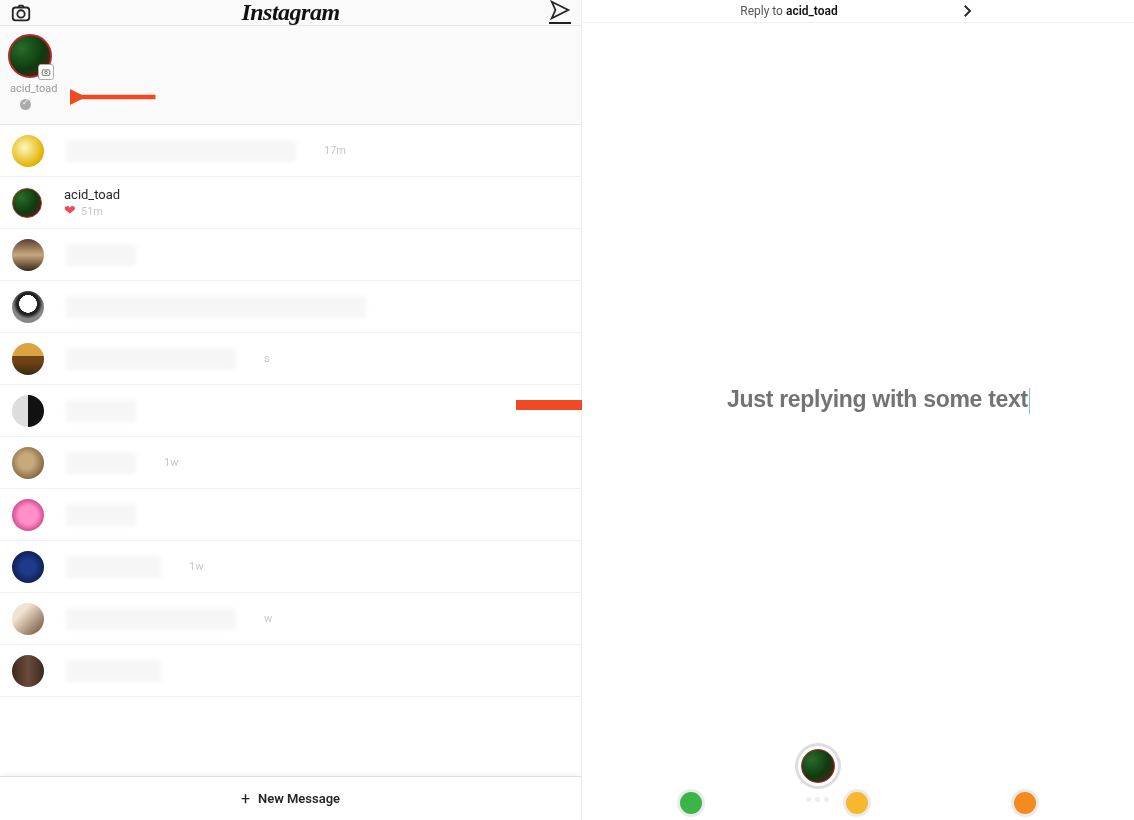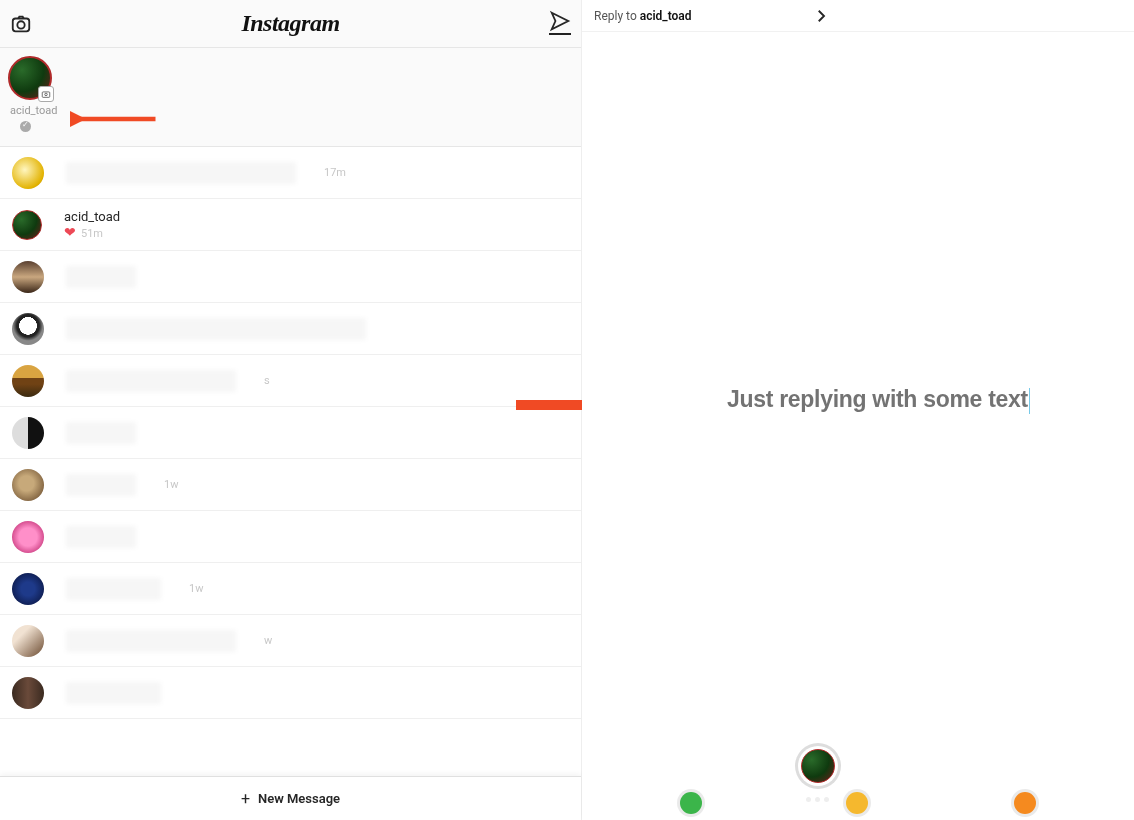--- a/index.html
+++ b/index.html
@@ -18,21 +18,21 @@
     left: 0; top: 0;
     width: 582px;
     height: 820px;
     background: #fff;
     display: flex;
     flex-direction: column;
     border-right: 1px solid #eee;
   }
 
   .ig-header {
-    height: 48px;
+    height: 26px;
     background: #fafafa;
     border-bottom: 1px solid #e6e6e6;
     display: flex;
     align-items: center;
     justify-content: space-between;
     padding: 0 10px;
     text-align: center;
   }
   .ig-header .camera, .ig-header .send {
     width: 22px; height: 22px;
@@ -198,24 +198,24 @@
 
   
   .right-panel {
     position: absolute;
     left: 582px; top: 0;
     width: 552px;
     height: 820px;
     background: #fff;
   }
   .reply-header {
-    height: 32px;
+    height: 23px;
     display:flex;
     align-items:center;
-    justify-content: flex-start;
+    justify-content: center;
     padding: 0 12px;
     gap: 120px;
     border-bottom: 1px solid #f1f1f1;
   }
   .reply-to {
     font-size: 12px;
     color: #555;
   }
   .reply-to b { color: #111; font-weight:600; }
   .chevron {

